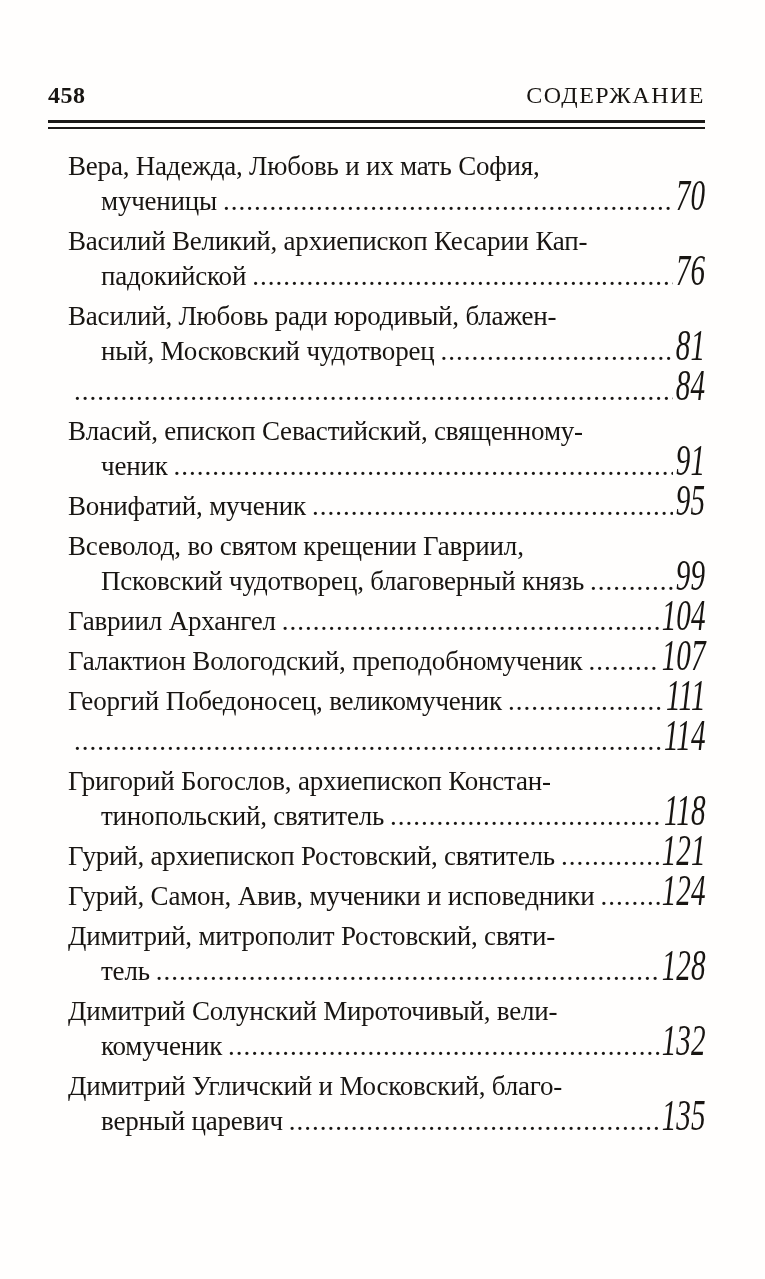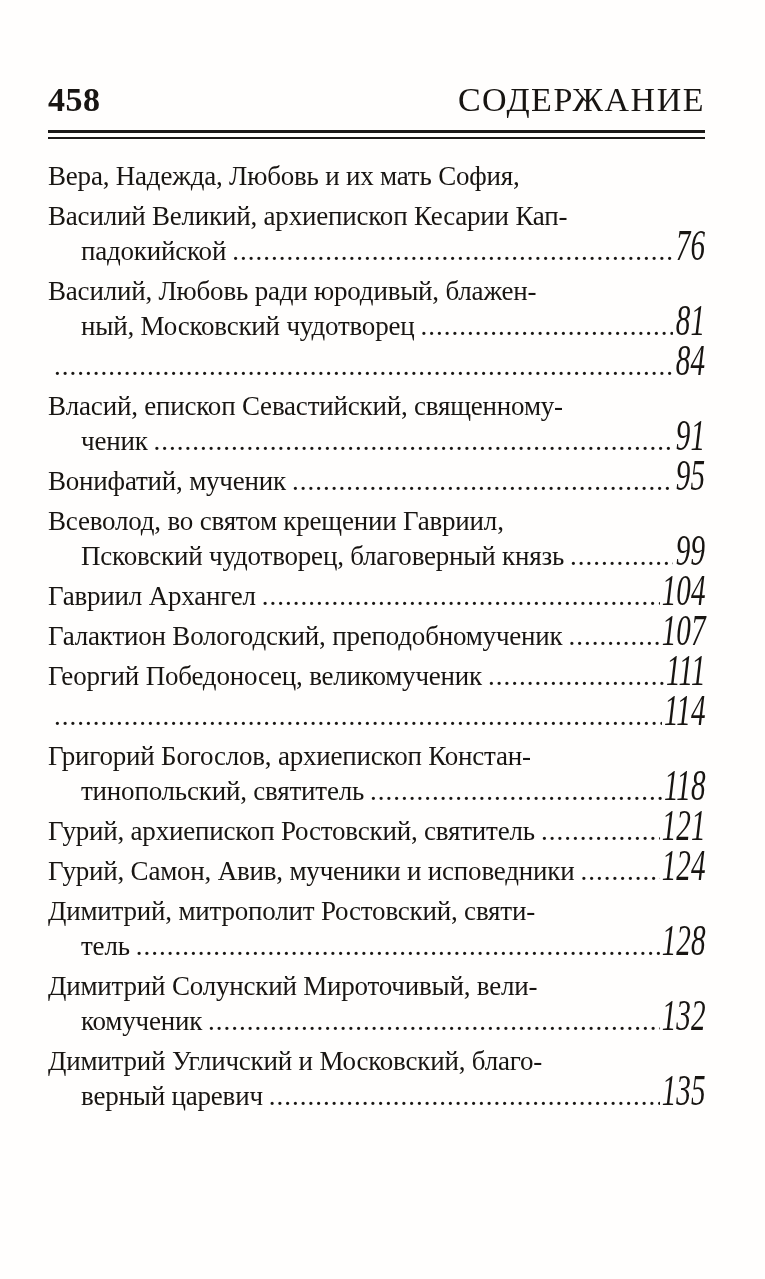--- a/index.html
+++ b/index.html
@@ -12,40 +12,41 @@
   .page {
     width: 765px; height: 1279px;
     background: #fffefd;
     color: #181512;
     padding: 83px 60px 0 48px;
   }
   .running-head {
     display: flex;
     justify-content: space-between;
     align-items: baseline;
-    font-size: 34px;
+    font-size: 24px;
     line-height: 1;
   }
   .folio { font-weight: 700; letter-spacing: 0.5px; }
   .head-title { letter-spacing: 1.5px; }
   .double-rule {
     margin-top: 13px;
     height: 9px;
     border-top: 3px solid #1c1a18;
     border-bottom: 2px solid #1c1a18;
   }
   .toc {
     margin-top: 20px;
     font-size: 27px;
     letter-spacing: -0.2px;
   }
   .entry { margin-bottom: 5px; }
   .line {
     line-height: 35px;
     white-space: nowrap;
+    margin-left: 20px;
   }
   .line.cont { padding-left: 33px; }
   .line.last { display: flex; align-items: baseline; }
   .entry-text { flex: 0 0 auto; }
   .leader {
     flex: 1 1 auto;
     min-width: 20px;
     overflow: hidden;
     white-space: nowrap;
     letter-spacing: 1px;
@@ -69,20 +70,25 @@
 
 <div class="page">
   <div class="running-head">
     <span class="folio">458</span>
     <span class="head-title">СОДЕРЖАНИЕ</span>
   </div>
   <div class="double-rule"></div>
   <div class="toc" id="toc">
       <div class="entry">
         <div class="line">Вера, Надежда, Любовь и их мать София,</div>
+        <div class="line cont last">
+          <span class="entry-text">мученицы</span>
+          <span class="leader"></span>
+          <span class="page-num">70</span>
+        </div>
       </div>
       <div class="entry">
         <div class="line">Василий Великий, архиепископ Кесарии Кап-</div>
         <div class="line cont last">
           <span class="entry-text">падокийской</span>
           <span class="leader"></span>
           <span class="page-num">76</span>
         </div>
       </div>
       <div class="entry">

